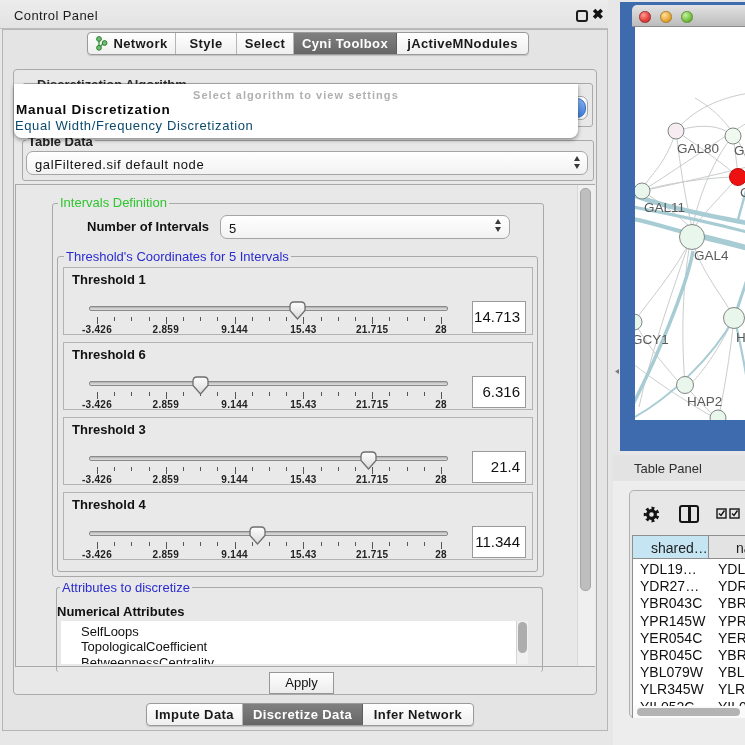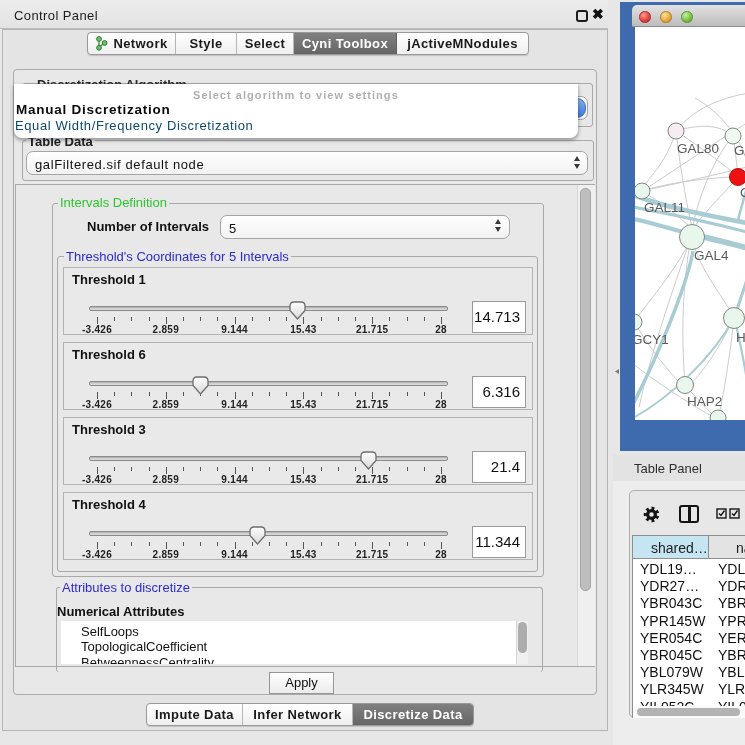--- a/index.html
+++ b/index.html
@@ -313,22 +313,22 @@
     <circle cx="9.6" cy="7" r="2.4" fill="#6CBF6E" stroke="#2F7D33" stroke-width="1"></circle>
   </svg>Network</div>
   <div class="s" style="width:61px;">Style</div>
   <div class="s" style="width:57px;">Select</div>
   <div class="s sel" style="width:103px;">Cyni Toolbox</div>
   <div class="s" style="width:131px;">jActiveMNodules</div>
 </div>
 
 <div class="seg" id="bottabs">
   <div class="s" style="width:96px;">Impute Data</div>
+  <div class="s sel" style="width:120px;">Discretize Data</div>
   <div class="s" style="width:110px;">Infer Network</div>
-  <div class="s sel" style="width:120px;">Discretize Data</div>
 </div>
 
 <div class="abs" id="overlay">
   <div class="hint">Select algorithm to view settings</div>
   <div class="it1">Manual Discretization</div>
   <div class="it2">Equal Width/Frequency Discretization</div>
 </div>
 
 <div class="abs" id="gap"></div>
 <div class="abs" style="left:615px; top:369px; width:4px; height:5px;

